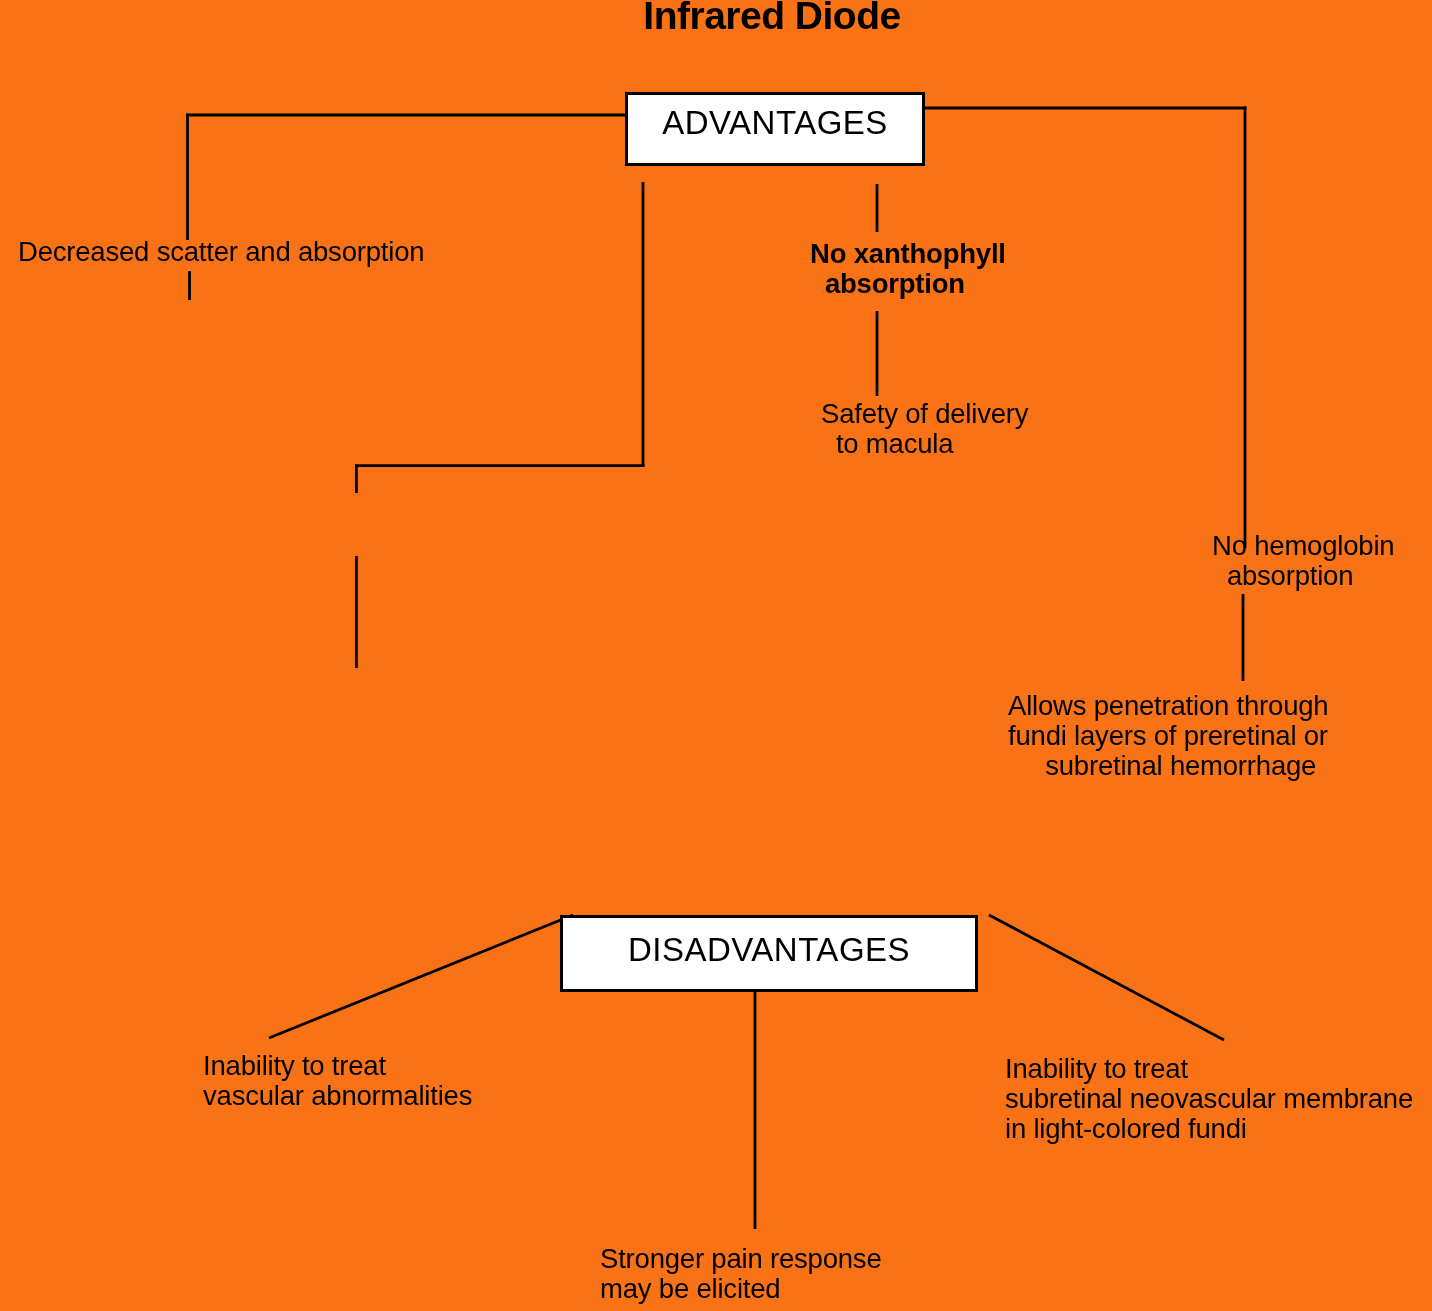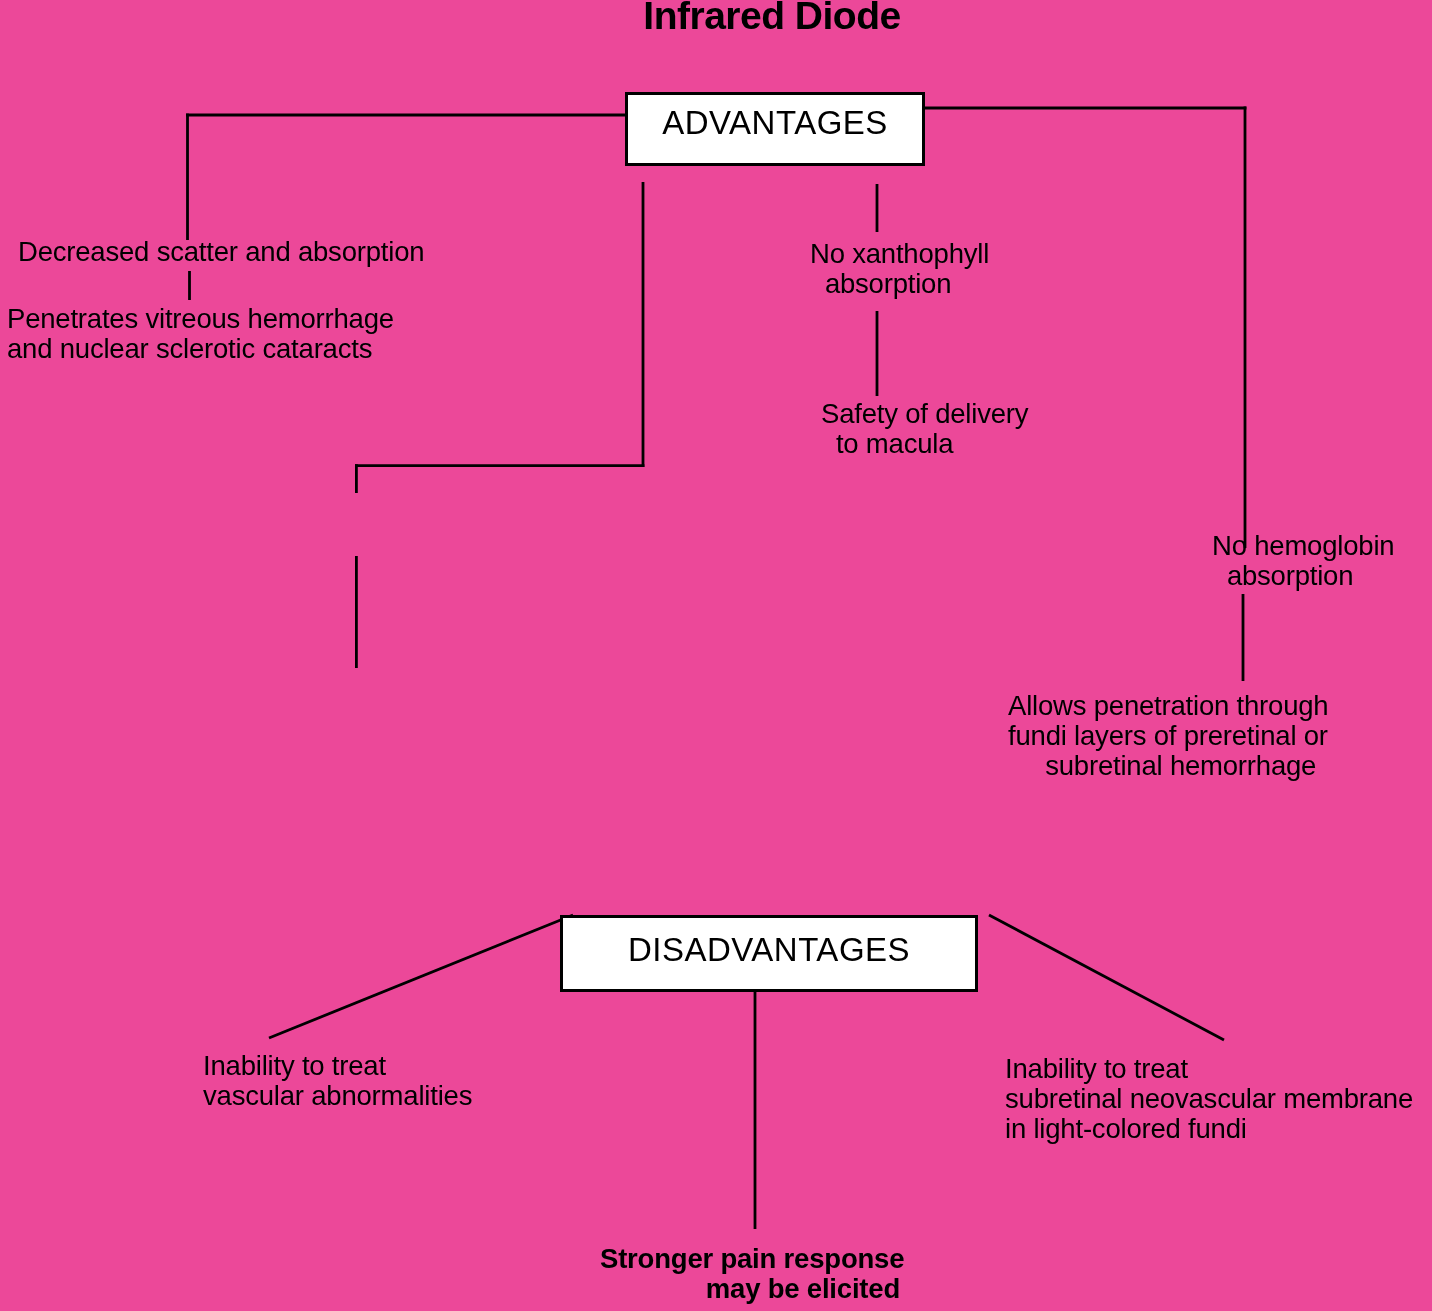--- a/index.html
+++ b/index.html
@@ -4,21 +4,21 @@
 <style>
   html, body {
     margin: 0;
     padding: 0;
     background: #ffffff;
   }
   .canvas {
     position: relative;
     width: 1432px;
     height: 1311px;
-    background: #ec4899;
+    background: #f97316;
     overflow: hidden;
     font-family: "Liberation Sans", sans-serif;
     color: #000000;
   }
   svg.lines {
     position: absolute;
     left: 0;
     top: 0;
     width: 1432px;
     height: 1311px;
@@ -69,26 +69,26 @@
     position: absolute;
     font-size: 27.5px;
     line-height: 30px;
     letter-spacing: -0.2px;
     white-space: pre;
   }
   .node-scatter     { left: 18px;    top: 237px; }
   .node-penetrates  { left: 7px;    top: 304px; }
   .node-deeper      { left: 277px;  top: 497px; width: 200px; text-align: center; }
   .node-spares      { left: 280px;  top: 657px; width: 200px; text-align: center; }
-  .node-xanthophyll { left: 810px;  top: 239px; }
+  .node-xanthophyll { left: 810px;  top: 239px; font-weight: bold; }
   .node-safety      { left: 810px;  top: 399px; margin-left: 11px; }
   .node-hemoglobin  { left: 1212px; top: 531px; }
   .node-allows      { left: 1008px; top: 691px; }
   .node-vascular    { left: 203px;  top: 1051px; }
-  .node-pain        { left: 600px;  top: 1244px; width: 300px; text-align: right; font-weight: bold; }
+  .node-pain        { left: 600px;  top: 1244px; width: 300px; text-align: left; }
   .node-subretinal  { left: 1005px; top: 1054px; }
 </style>
 </head>
 <body>
 
 <div class="canvas">
 
   <svg class="lines" viewBox="0 0 1432 1311">
     <line x1="627" y1="115" x2="186" y2="115"></line>
     <line x1="187.5" y1="113.6" x2="187.5" y2="240"></line>
@@ -111,22 +111,20 @@
 
   <div class="box box-advantages">
     <span>ADVANTAGES</span>
   </div>
 
   <div class="box box-disadvantages">
     <span>DISADVANTAGES</span>
   </div>
 
   <div class="node node-scatter">Decreased scatter and absorption</div>
-  <div class="node node-penetrates">Penetrates vitreous hemorrhage
-and nuclear sclerotic cataracts</div>
   <div class="node node-xanthophyll">No xanthophyll
   absorption</div>
   <div class="node node-safety">Safety of delivery
   to macula</div>
   <div class="node node-hemoglobin">No hemoglobin
   absorption</div>
   <div class="node node-allows">Allows penetration through
 fundi layers of preretinal or
      subretinal hemorrhage</div>
   <div class="node node-vascular">Inability to treat

